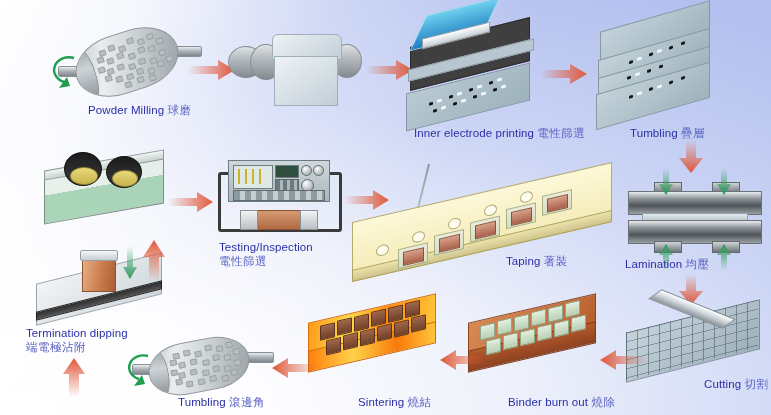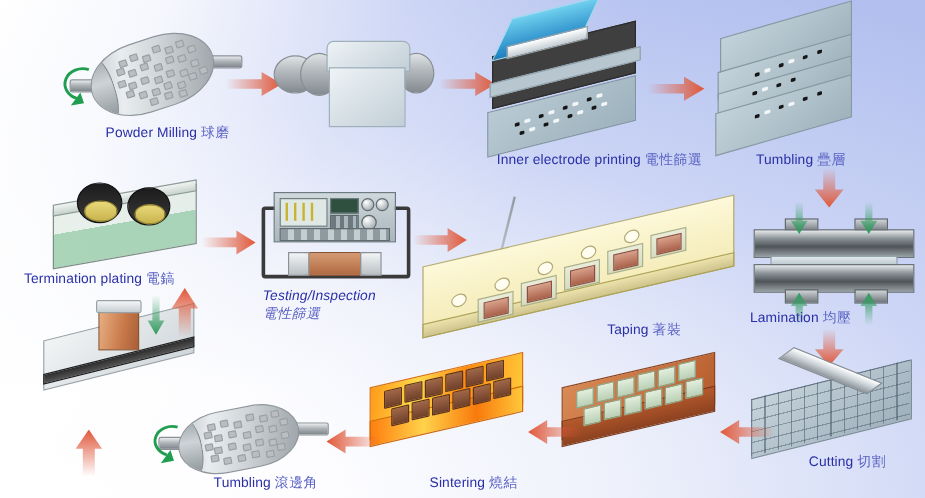--- a/index.html
+++ b/index.html
@@ -345,21 +345,21 @@
     </svg>
   </div>
 
   <div class="node" style="left:622px;top:302px;width:142px;height:72px;">
     <div class="cutslab" style="left:4px;top:14px;width:132px;height:48px;transform:skewY(-14deg);"></div>
     <div style="position:absolute;left:4px;top:14px;width:132px;height:48px;transform:skewY(-14deg);
                 background:repeating-linear-gradient(to right,rgba(70,90,105,.55) 0 1px,transparent 1px 11px),
                            repeating-linear-gradient(to bottom,rgba(70,90,105,.45) 0 1px,transparent 1px 9px);"></div>
     <div class="blade" style="left:30px;top:0px;width:78px;height:12px;transform:rotate(22deg) skewX(-32deg);"></div>
   </div>
-  <div class="lbl" style="left:674px;top:378px;text-align:center;">
+  <div class="lbl" style="left:704px;top:378px;text-align:center;">
     <span>Cutting </span><span class="cjk">切割</span>
   </div>
 
   <div class="ar" style="left:600px;top:348px;">
     <svg width="46" height="24" viewBox="0 0 46 24">
       <defs>
           <linearGradient id="gl1" x1="1" x2="0">
             <stop offset="0" stop-color="#e0583a" stop-opacity="0"></stop>
             <stop offset="1" stop-color="#e0583a"></stop>
           </linearGradient>
@@ -380,20 +380,23 @@
       <div class="chip" style="left:63px;top:4px;width:13px;height:13px;background:linear-gradient(#e2efdd,#b9cfb4);border:1px solid #8fa88a;"></div>
       <div class="chip" style="left:80px;top:4px;width:13px;height:13px;background:linear-gradient(#e2efdd,#b9cfb4);border:1px solid #8fa88a;"></div>
       <div class="chip" style="left:97px;top:3px;width:13px;height:13px;background:linear-gradient(#e2efdd,#b9cfb4);border:1px solid #8fa88a;"></div>
       <div class="chip" style="left:18px;top:22px;width:13px;height:13px;background:linear-gradient(#e2efdd,#b9cfb4);border:1px solid #8fa88a;"></div>
       <div class="chip" style="left:35px;top:21px;width:13px;height:13px;background:linear-gradient(#e2efdd,#b9cfb4);border:1px solid #8fa88a;"></div>
       <div class="chip" style="left:52px;top:21px;width:13px;height:13px;background:linear-gradient(#e2efdd,#b9cfb4);border:1px solid #8fa88a;"></div>
       <div class="chip" style="left:69px;top:20px;width:13px;height:13px;background:linear-gradient(#e2efdd,#b9cfb4);border:1px solid #8fa88a;"></div>
       <div class="chip" style="left:86px;top:20px;width:13px;height:13px;background:linear-gradient(#e2efdd,#b9cfb4);border:1px solid #8fa88a;"></div>
       <div class="chip" style="left:103px;top:19px;width:13px;height:13px;background:linear-gradient(#e2efdd,#b9cfb4);border:1px solid #8fa88a;"></div>
     </div>
+  </div>
+  <div class="lbl" style="left:508px;top:396px;">
+    <span>Binder burn out </span><span class="cjk">燒除</span>
   </div>
 
   <div class="ar" style="left:440px;top:348px;">
     <svg width="46" height="24" viewBox="0 0 46 24">
       <defs>
           <linearGradient id="gl2" x1="1" x2="0">
             <stop offset="0" stop-color="#e0583a" stop-opacity="0"></stop>
             <stop offset="1" stop-color="#e0583a"></stop>
           </linearGradient>
         </defs>
@@ -505,20 +508,24 @@
         <defs>
             <linearGradient id="gg3" x1="0" y1="0" x2="0" y2="1">
               <stop offset="0" stop-color="#3fa469" stop-opacity="0"></stop>
               <stop offset="1" stop-color="#2f9a5c"></stop>
             </linearGradient>
           </defs>
         <path d="M5 0 H11 V21 H15 L8 33 L1 21 H5 Z" fill="url(#gg3)"></path>
       </svg>
     </div>
   </div>
+  <div class="lbl two" style="left:26px;top:326px;width:130px;">
+    <span>Termination dipping</span><br>
+    <span class="cjk">端電極沾附</span>
+  </div>
 
   <div class="ar" style="left:142px;top:240px;">
     <svg width="24" height="42" viewBox="0 0 24 42">
       <defs>
           <linearGradient id="gu2" x1="0" y1="1" x2="0" y2="0">
             <stop offset="0" stop-color="#e0583a" stop-opacity="0"></stop>
             <stop offset="1" stop-color="#e0583a"></stop>
           </linearGradient>
         </defs>
       <path d="M7 41 H17 V17 H23 L12 0 L1 17 H7 Z" fill="url(#gu2)"></path>
@@ -528,23 +535,20 @@
   <div class="node" style="left:38px;top:150px;width:130px;height:74px;">
     <div class="tank" style="left:6px;top:14px;width:118px;height:48px;transform:skewY(-10deg);"></div>
     <div style="position:absolute;left:6px;top:10px;width:118px;height:8px;transform:skewY(-10deg);
                 background:linear-gradient(#f0f4f2,#c7d3cd);border:1px solid #8d9a95;"></div>
     <div class="barrel" style="left:26px;top:2px;width:36px;height:32px;">
       <div class="barrelin" style="left:5px;top:14px;width:26px;height:16px;"></div>
     </div>
     <div class="barrel" style="left:68px;top:6px;width:34px;height:30px;">
       <div class="barrelin" style="left:5px;top:13px;width:24px;height:15px;"></div>
     </div>
-  </div>
-  <div class="lbl" style="left:20px;top:226px;">
-    <span>Termination plating </span><span class="cjk">電鎬</span>
   </div>
 
   <div class="ar" style="left:168px;top:190px;">
     <svg width="46" height="24" viewBox="0 0 46 24">
       <defs>
           <linearGradient id="gr4" x1="0" x2="1">
             <stop offset="0" stop-color="#e0583a" stop-opacity="0"></stop>
             <stop offset="1" stop-color="#e0583a"></stop>
           </linearGradient>
         </defs>
@@ -567,21 +571,21 @@
       <div class="knob" style="left:72px;top:18px;width:11px;height:11px;"></div>
       <div style="position:absolute;left:46px;top:18px;width:22px;height:11px;
                   background:repeating-linear-gradient(to right,#6b787e 0 4px,#aab6bb 4px 7px);border:1px solid #5e696e;"></div>
       <div style="position:absolute;left:4px;top:29px;width:90px;height:9px;
                   background:repeating-linear-gradient(to right,#8e9aa0 0 6px,#c3ced3 6px 11px);border:1px solid #606b70;"></div>
     </div>
     <div class="dut" style="left:38px;top:52px;width:48px;height:18px;"></div>
     <div class="dutcap" style="left:24px;top:52px;width:16px;height:18px;"></div>
     <div class="dutcap" style="left:84px;top:52px;width:16px;height:18px;"></div>
   </div>
-  <div class="lbl two" style="left:219px;top:240px;width:120px;font-style:italic;">
+  <div class="lbl two" style="left:219px;top:240px;width:120px;">
     <span>Testing/Inspection</span><br>
     <span class="cjk">電性篩選</span>
   </div>
 
   <div class="ar" style="left:344px;top:188px;">
     <svg width="46" height="24" viewBox="0 0 46 24">
       <defs>
           <linearGradient id="gr5" x1="0" x2="1">
             <stop offset="0" stop-color="#e0583a" stop-opacity="0"></stop>
             <stop offset="1" stop-color="#e0583a"></stop>
@@ -613,17 +617,17 @@
         <div class="pchip" style="position:absolute;left:4px;top:3px;width:19px;height:12px;"></div>
       </div>
       <div class="pocket" style="left:154px;top:23px;width:28px;height:18px;">
         <div class="pchip" style="position:absolute;left:4px;top:3px;width:19px;height:12px;"></div>
       </div>
       <div class="pocket" style="left:190px;top:18px;width:28px;height:18px;">
         <div class="pchip" style="position:absolute;left:4px;top:3px;width:19px;height:12px;"></div>
       </div>
     </div>
   </div>
-  <div class="lbl" style="left:506px;top:268px;">
+  <div class="lbl" style="left:506px;top:255px;">
     <span>Taping </span><span class="cjk">著裝</span>
   </div>
 
 </div>
 
 </body></html>

